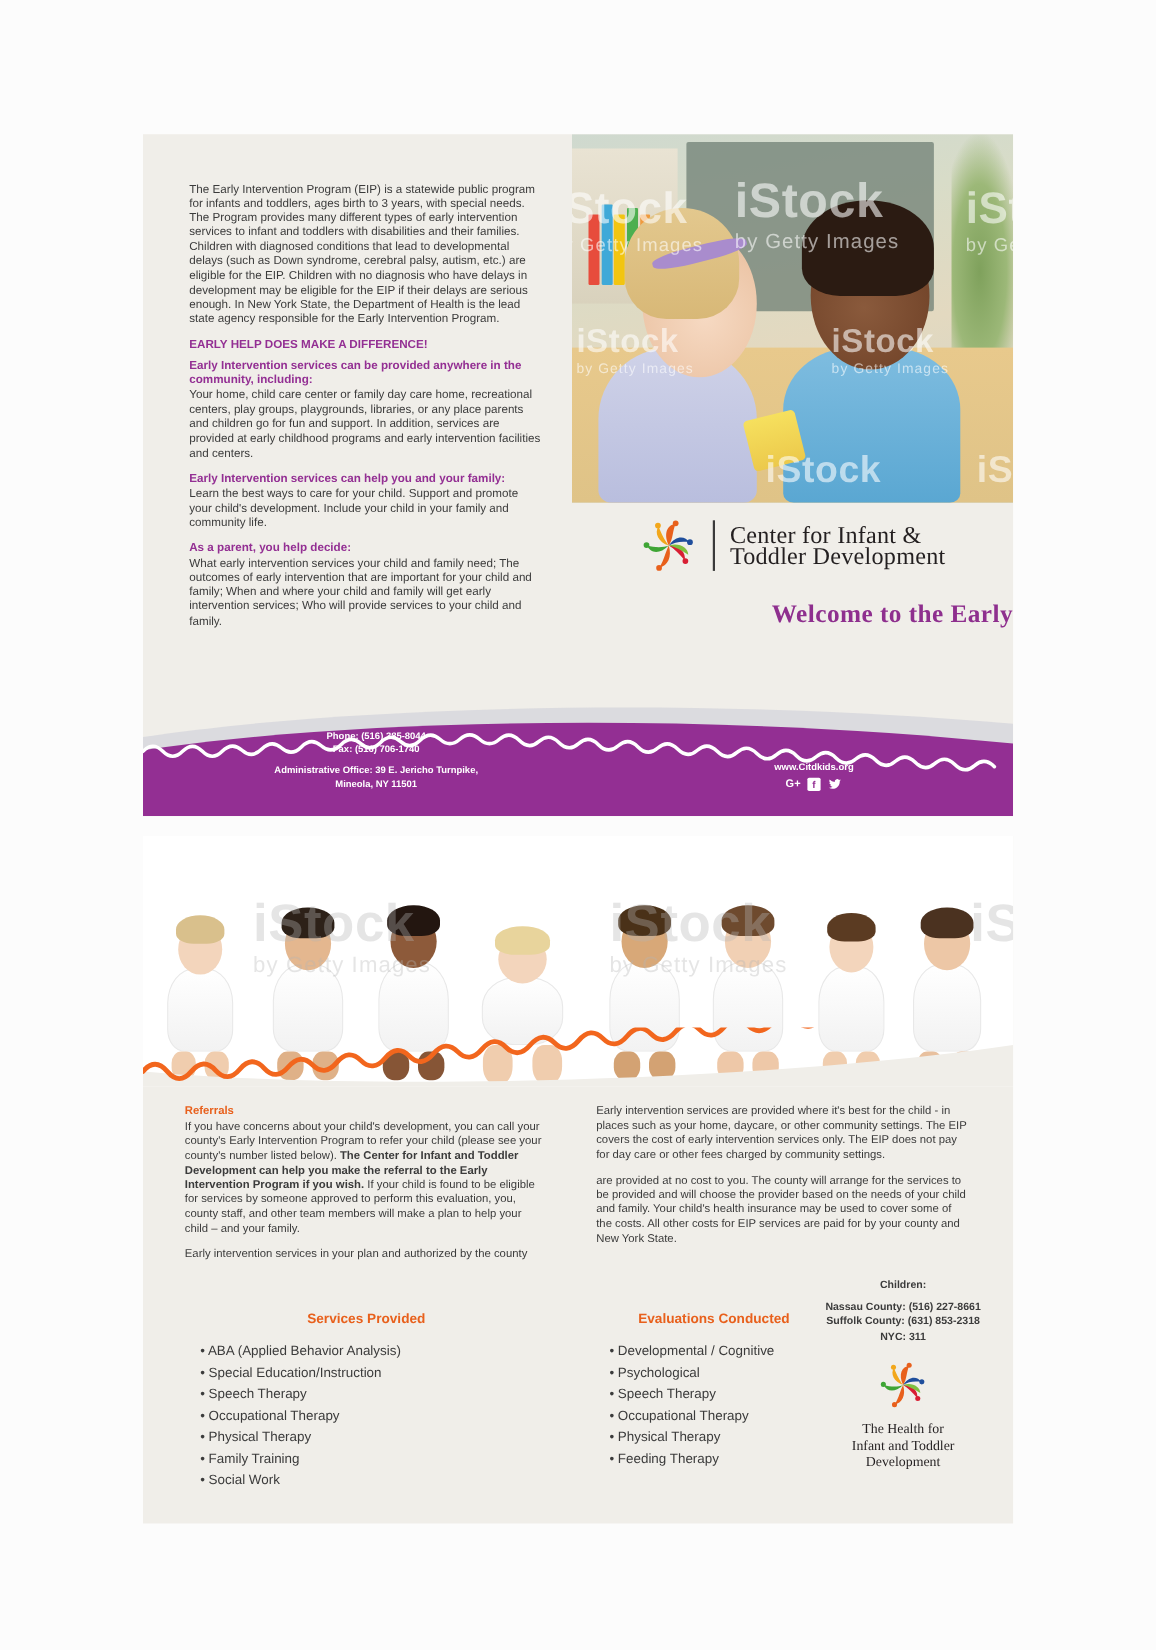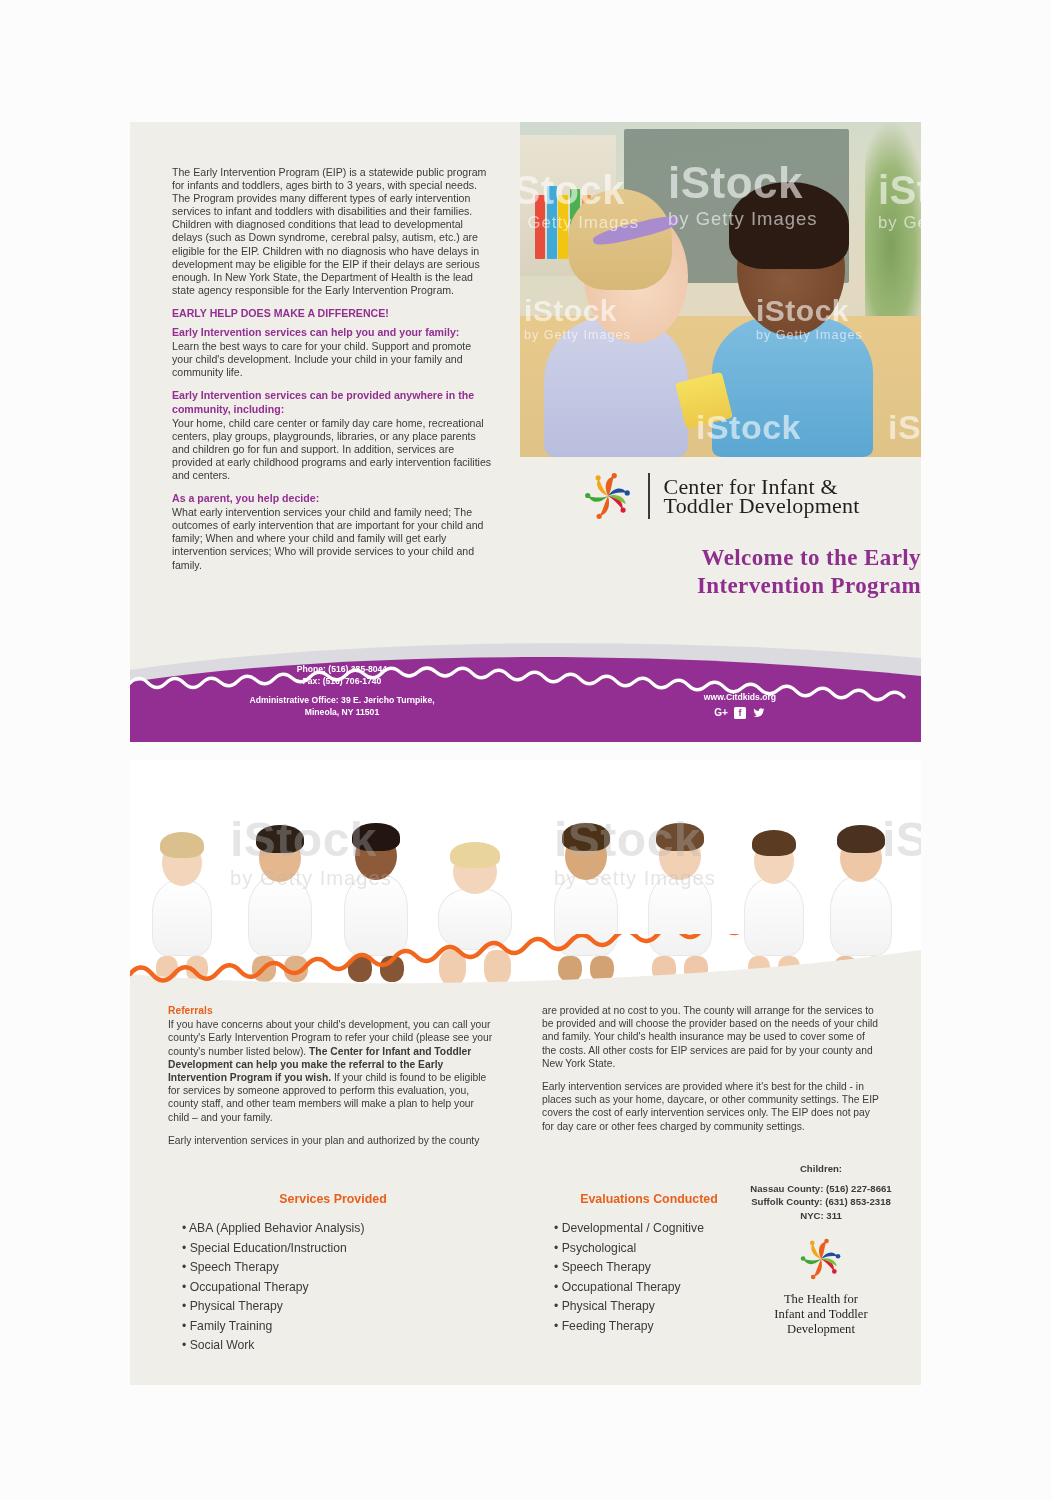--- a/index.html
+++ b/index.html
@@ -196,26 +196,26 @@
 <body>
 
 <div class="stage">
 
   <div class="panel-front">
 
     <div class="col-left-text">
       <p>The Early Intervention Program (EIP) is a statewide public program for infants and toddlers, ages birth to 3 years, with special needs. The Program provides many different types of early intervention services to infant and toddlers with disabilities and their families. Children with diagnosed conditions that lead to developmental delays (such as Down syndrome, cerebral palsy, autism, etc.) are eligible for the EIP. Children with no diagnosis who have delays in development may be eligible for the EIP if their delays are serious enough. In New York State, the Department of Health is the lead state agency responsible for the Early Intervention Program.</p>
       <div class="hd-purple caps">EARLY HELP DOES MAKE A DIFFERENCE!</div>
       <div class="blk">
+        <div class="hd-purple">Early Intervention services can be provided anywhere in the community, including:</div>
+        <div>Your home, child care center or family day care home, recreational centers, play groups, playgrounds, libraries, or any place parents and children go for fun and support. In addition, services are provided at early childhood programs and early intervention facilities and centers.</div>
+      </div>
+      <div class="blk">
         <div class="hd-purple">Early Intervention services can help you and your family:</div>
         <div>Learn the best ways to care for your child. Support and promote your child's development. Include your child in your family and community life.</div>
-      </div>
-      <div class="blk">
-        <div class="hd-purple">Early Intervention services can be provided anywhere in the community, including:</div>
-        <div>Your home, child care center or family day care home, recreational centers, play groups, playgrounds, libraries, or any place parents and children go for fun and support. In addition, services are provided at early childhood programs and early intervention facilities and centers.</div>
       </div>
       <div class="blk">
         <div class="hd-purple">As a parent, you help decide:</div>
         <div>What early intervention services your child and family need; The outcomes of early intervention that are important for your child and family; When and where your child and family will get early intervention services; Who will provide services to your child and family.</div>
       </div>
     </div>
 
     <div class="photo-top">
       <div class="pt-shelf">
         <div class="pt-book" style="left:16%;background:#e74c3c;"></div>
@@ -286,21 +286,20 @@
       </svg>
       <div class="logo-divider"></div>
       <div class="logo-words">
         <div><span>Center for Infant &amp;</span></div>
         <div><span>Toddler Development</span></div>
       </div>
     </div>
 
     <div class="welcome">
       <div>Welcome to the Early</div>
-      <div>Intervention Program</div>
     </div>
 
     <div class="purple-band">
       <svg width="791" height="108" viewBox="0 0 791 108" preserveAspectRatio="none" style="position:absolute;left:0;top:0;">
         <path d="M0 36 C200 6 520 0 791 24 L791 108 L0 108 Z" fill="#d7d7dd" opacity="0.85"></path>
         <path d="M0 48 C200 18 520 14 791 42 L791 108 L0 108 Z" fill="#932f93"></path>
         <path d="M0 49 q9 -9 18 0 t18 0 t18 0 t18 0 t18 -1 t18 -1 t18 -1 t18 -1 t18 -1 t18 -1 t18 -1
                  t18 -1 t18 -1 t18 -1 t18 -1 t18 0 t18 0 t18 0 t18 1 t18 1 t18 1 t18 1 t18 1 t18 1
                  t18 1 t18 1 t18 1 t18 1 t18 1 t18 1 t18 1 t18 1 t18 1 t18 1 t18 1 t18 1 t18 1 t18 1 t18 1 t18 1 t18 1 t18 1 t18 1" fill="none" stroke="#ffffff" stroke-width="3.2" stroke-linecap="round"></path>
       </svg>
@@ -434,22 +433,22 @@
 
     <div class="content-back">
 
       <div class="col" style="left:38px; top:8px; width:330px;">
         <div class="hd-orange">Referrals</div>
         <p><span>If you have concerns about your child's development, you can call your county's Early Intervention Program to refer your child (please see your county's number listed below). </span><b>The Center for Infant and Toddler Development can help you make the referral to the Early Intervention Program if you wish.</b><span> If your child is found to be eligible for services by someone approved to perform this evaluation, you, county staff, and other team members will make a plan to help your child – and your family.</span></p>
         <p>Early intervention services in your plan and authorized by the county</p>
       </div>
 
       <div class="col" style="left:412px; top:8px; width:340px;">
+        <p>Early intervention services are provided where it's best for the child - in places such as your home, daycare, or other community settings. The EIP covers the cost of early intervention services only. The EIP does not pay for day care or other fees charged by community settings.</p>
         <p>are provided at no cost to you. The county will arrange for the services to be provided and will choose the provider based on the needs of your child and family. Your child's health insurance may be used to cover some of the costs. All other costs for EIP services are paid for by your county and New York State.</p>
-        <p>Early intervention services are provided where it's best for the child - in places such as your home, daycare, or other community settings. The EIP covers the cost of early intervention services only. The EIP does not pay for day care or other fees charged by community settings.</p>
       </div>
 
       <div style="position:absolute;left:38px;top:196px;width:330px;">
         <div class="hd-orange ctr">Services Provided</div>
         <ul class="svc-list" style="padding-left:14px;">
           <li>ABA (Applied Behavior Analysis)</li>
           <li>Special Education/Instruction</li>
           <li>Speech Therapy</li>
           <li>Occupational Therapy</li>
           <li>Physical Therapy</li>

